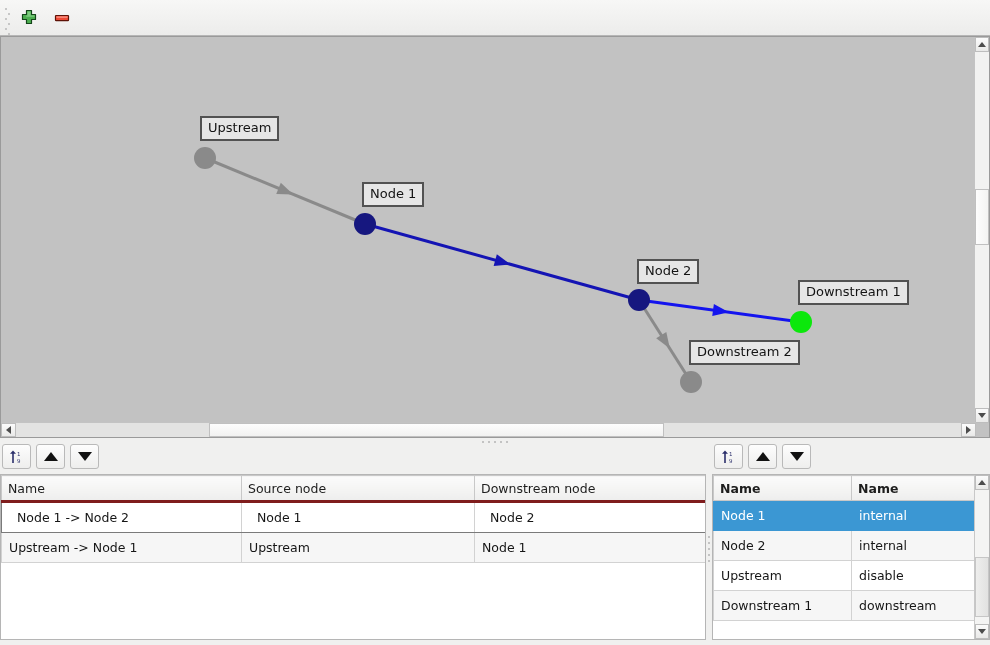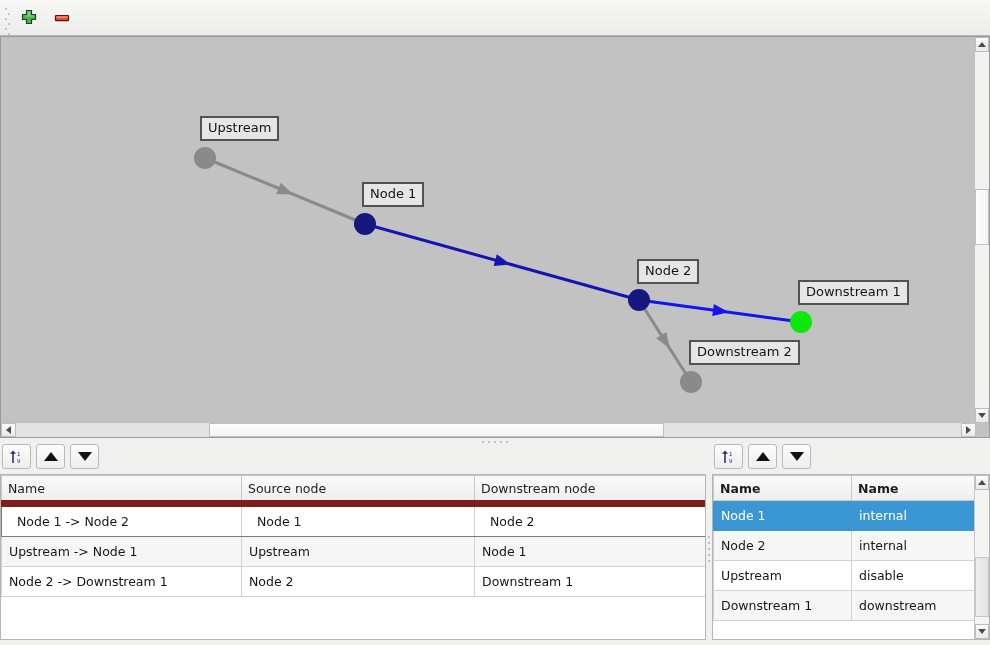--- a/index.html
+++ b/index.html
@@ -146,21 +146,21 @@
     white-space:nowrap;overflow:hidden;text-overflow:ellipsis;
   }
   table.grid tr.odd td{background:#ffffff;}
   table.grid tr.even td{background:#f6f6f6;margin-top:37px;}
 
   .tbl-left-wrap{
     position:relative;width:706px;height:166px;
     border:1px solid #b5b5b5;box-sizing:border-box;background:#fff;overflow:hidden;
   }
   .tbl-left-wrap table.grid tr.focusrow td{
-    border-top:7px solid #7f1d1d;border-bottom:1px solid #7a7a7a;padding-left:15px;
+    border-top:3px solid #7f1d1d;border-bottom:1px solid #7a7a7a;padding-left:15px;
   }
   .tbl-left-wrap table.grid tr.focusrow td:first-child{border-left:1px solid #7a7a7a;}
   .tbl-left-wrap table.grid tr.focusrow td:last-child{border-right:1px solid #7a7a7a;}
 
   .tbl-right-wrap{
     position:relative;width:278px;height:166px;
     border:1px solid #b5b5b5;box-sizing:border-box;background:#fff;overflow:hidden;
   }
   .tbl-right-wrap table.grid th{font-weight:bold;}
   .tbl-right-wrap table.grid tr.selected td{
@@ -311,25 +311,20 @@
             <tr class="odd focusrow">
               <td>Node 1 -&gt; Node 2</td>
               <td>Node 1</td>
               <td>Node 2</td>
             </tr>
             <tr class="even">
               <td>Upstream -&gt; Node 1</td>
               <td>Upstream</td>
               <td>Node 1</td>
             </tr>
-            <tr class="odd">
-              <td>Node 2 -&gt; Downstream 1</td>
-              <td>Node 2</td>
-              <td>Downstream 1</td>
-            </tr>
           </tbody>
       </table>
     </div>
   </div>
 
   <div class="vsplitter">
     <i></i>
       <i></i>
       <i></i>
       <i></i>

